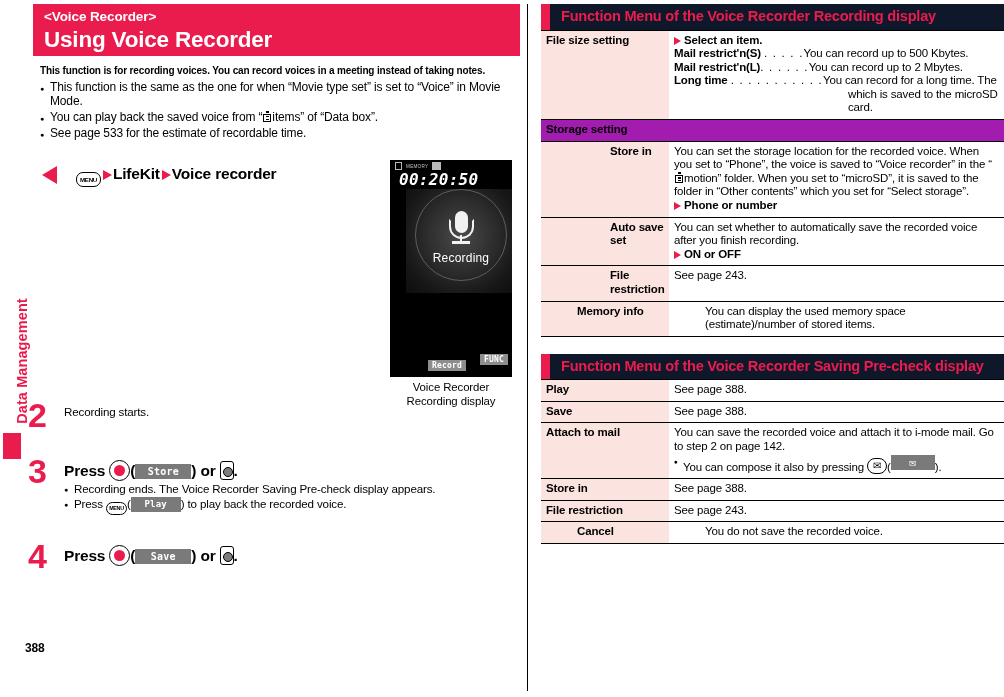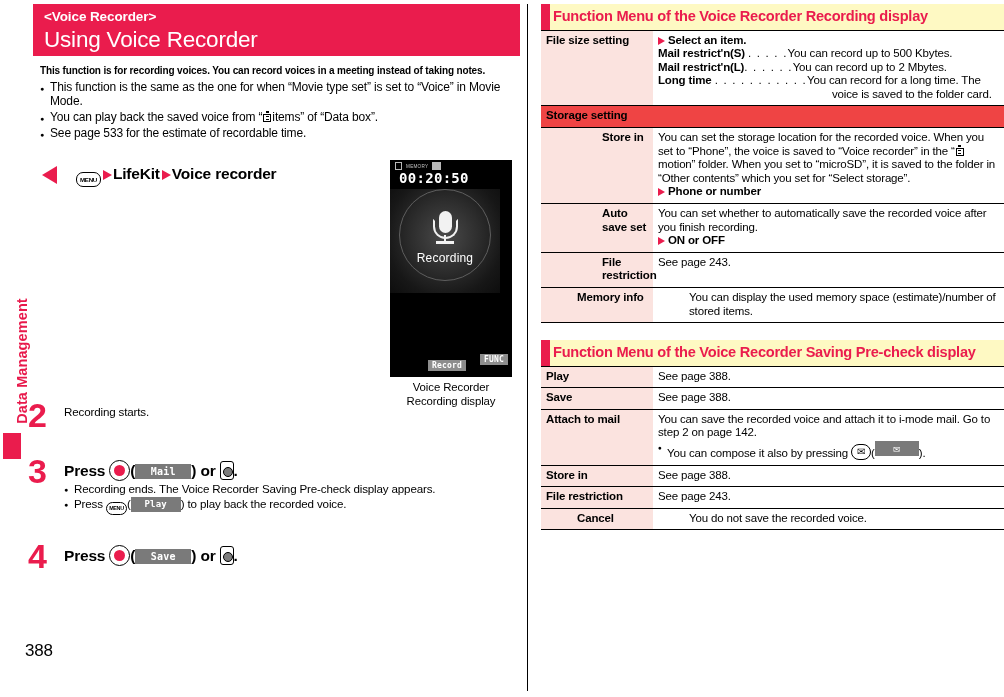--- a/index.html
+++ b/index.html
@@ -47,21 +47,21 @@
     width: 487px; height: 52px;
     background: #ea1c4d;
     color: #fff;
     padding: 4px 0 0 11px;
   }
   #title-bar .sub {
     font-size: 13.5px; font-weight: bold; line-height: 17px;
     letter-spacing: -.1px;
   }
   #title-bar .main {
-    font-size: 22.5px; font-weight: normal; line-height: 27px;
+    font-size: 22.5px; font-weight: bold; line-height: 27px;
     letter-spacing: -.2px;
     margin-top: 1px;
   }
 
   #intro {
     position: absolute; left: 40px; top: 63px;
     width: 478px;
   }
   #intro .lead {
     font-size: 10px; font-weight: bold; line-height: 15.4px;
@@ -254,25 +254,26 @@
     display:inline-block; font-size: 4.6px; letter-spacing: .3px;
     vertical-align: middle; margin-right: 4px; color:#c2c2c2;
   }
   #phone .st-ic2 {
     display:inline-block; width: 9px; height: 8px;
     background: #b9b9b9; vertical-align: middle;
   }
   #phone .timer {
     position: absolute; left: 9px; top: 10px;
     font-family: "DejaVu Sans Mono", monospace;
-    font-size: 14px; font-weight: bold; color: #ffffff;
+    font-size: 16px; font-weight: bold; color: #ffffff;
     letter-spacing: .3px;
+    font-style: italic;
   }
   #phone .vpanel {
-    position: absolute; left: 0; top: 29px; width: 110px; height: 104px;
+    position: absolute; left: 16px; top: 29px; width: 110px; height: 104px;
     background: radial-gradient(ellipse at 50% 45%, #4a4a4a 0%, #2c2c2c 45%, #171717 75%, #0d0d0d 100%);
     overflow: hidden;
   }
   #phone .ring {
     position: absolute; left: 50%; top: 50%;
     width: 92px; height: 92px; margin: -52px 0 0 -46px;
     border: 1px solid #5e5e5e; border-radius: 50%;
   }
   #phone .mic {
     position: absolute; left: 50%; top: 22px;
@@ -315,39 +316,39 @@
   }
   #phone-cap {
     position: absolute; left: 368px; top: 381px;
     width: 166px; text-align: center;
     font-size: 11.4px; line-height: 13.6px;
     letter-spacing: -.1px;
   }
 
   #page-num {
     position: absolute; left: 25px; top: 641px;
-    font-size: 17px; font-weight: normal;
+    font-size: 12px; font-weight: bold;
     letter-spacing: -.2px;
   }
 
   #col-divider {
     position: absolute; left: 527px; top: 4px;
     width: 1px; height: 687px;
     background: #000;
   }
 
   
   #right-col {
     position: absolute; left: 541px; top: 0;
     width: 463px; height: 697px;
   }
   .sec-head {
     position: relative;
-    background: #fef9c3;
-    padding: 4px 6px 4px 12px;
+    background: #0f172a;
+    padding: 4px 6px 4px 20px;
     margin-bottom: 0px;
   }
   .sec-head::before {
     content: "";
     position: absolute; left: 0; top: 0;
     width: 9px; height: 100%;
     background: #ea1c4d;
   }
   .sec-head .t {
     color: #ea1c4d;
@@ -363,38 +364,38 @@
   table.fm td {
     vertical-align: top;
     padding: 3px 5px 4px 5px;
     font-size: 11.5px;
     line-height: 13.6px;
     letter-spacing: -.15px;
   }
   td.k {
     background: #fbe3df;
     font-weight: bold;
-    width: 112px;
+    width: 128px;
   }
   td.k2 {
     background: #fbe3df;
     font-weight: bold;
     width: 114px;
     padding-left: 6px;
   }
   td.ind {
     background: #fbe3df;
     width: 14px;
     padding: 0;
   }
   td.v { background: #fff; }
   tr.topline td { border-top: 1.4px solid #000; }
   tr.botline td { border-bottom: 1.4px solid #000; padding-left: 36px; }
   tr.thin td { border-top: 1px solid #000; }
-  tr.groupHead td { background: #ef4444; font-weight: bold; }
+  tr.groupHead td { background: #a21caf; font-weight: bold; }
   .rarr {
     display: inline-block;
     width: 0; height: 0;
     border-top: 4.5px solid transparent;
     border-bottom: 4.5px solid transparent;
     border-left: 7.5px solid #ea1c4d;
     margin-right: 3px;
     vertical-align: -1px;
   }
   .bold { font-weight: bold; }
@@ -456,21 +457,21 @@
       <div class="step-body">
         <div class="step-sub">Recording starts.</div>
       </div>
     </div>
 
     <div class="step" style="left:28px; top:460px;">
       <div class="step-num">3</div>
       <div class="step-body">
         <div class="step-head">
           <span>Press</span>
-          <span class="key-center"></span><span>(</span><span class="softkey">Mail</span><span>) or</span>
+          <span class="key-center"></span><span>(</span><span class="softkey">Store</span><span>) or</span>
           <span class="key-cam"></span><span>.</span>
         </div>
         <div class="step-sub b">Recording ends. The Voice Recorder Saving Pre-check display appears.</div>
         <div class="step-sub b">
           <span>Press</span>
           <span class="key-menu sm">MENU</span><span>(</span><span class="softkey" style="font-size:9px;min-width:50px;">Play</span><span>) to play back the recorded voice.</span>
         </div>
       </div>
     </div>
 
@@ -521,21 +522,21 @@
 
     <table class="fm">
       <tbody>
           <tr class="topline">
         <td class="k" colspan="2">File size setting</td>
         <td class="v">
           <span class="bold"><span class="rarr"></span><span>Select an item.</span></span>
           <span class="fs-row"><span class="lbl">Mail restrict'n(S)</span> <span class="leader">. . . . .</span><span>You can record up to 500 Kbytes.</span></span>
           <span class="fs-row"><span class="lbl">Mail restrict'n(L)</span><span class="leader">. . . . . .</span><span>You can record up to 2 Mbytes.</span></span>
           <span class="fs-row"><span class="lbl">Long time</span> <span class="leader">. . . . . . . . . . .</span><span>You can record for a long time. The</span></span>
-          <span class="indent-desc">voice is saved to the folder card.</span>
+          <span class="indent-desc">which is saved to the microSD card.</span>
         </td>
       </tr>
 
       <tr class="thin groupHead">
         <td class="k" colspan="3">Storage setting</td>
       </tr>
 
       <tr class="thin">
         <td class="ind"></td>
         <td class="k2">Store in</td>

